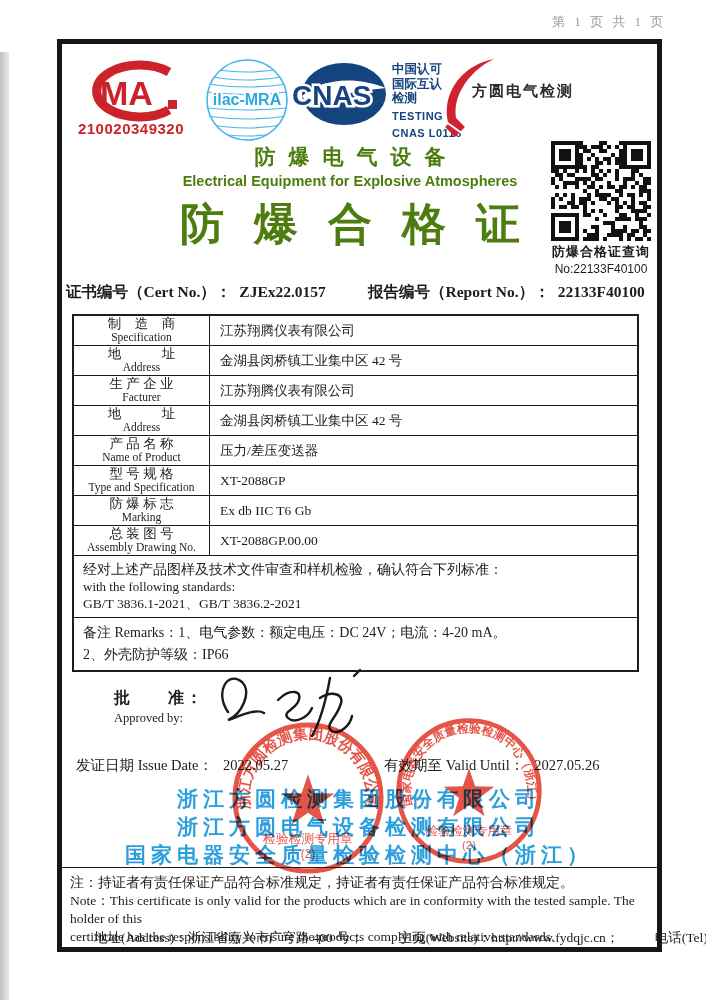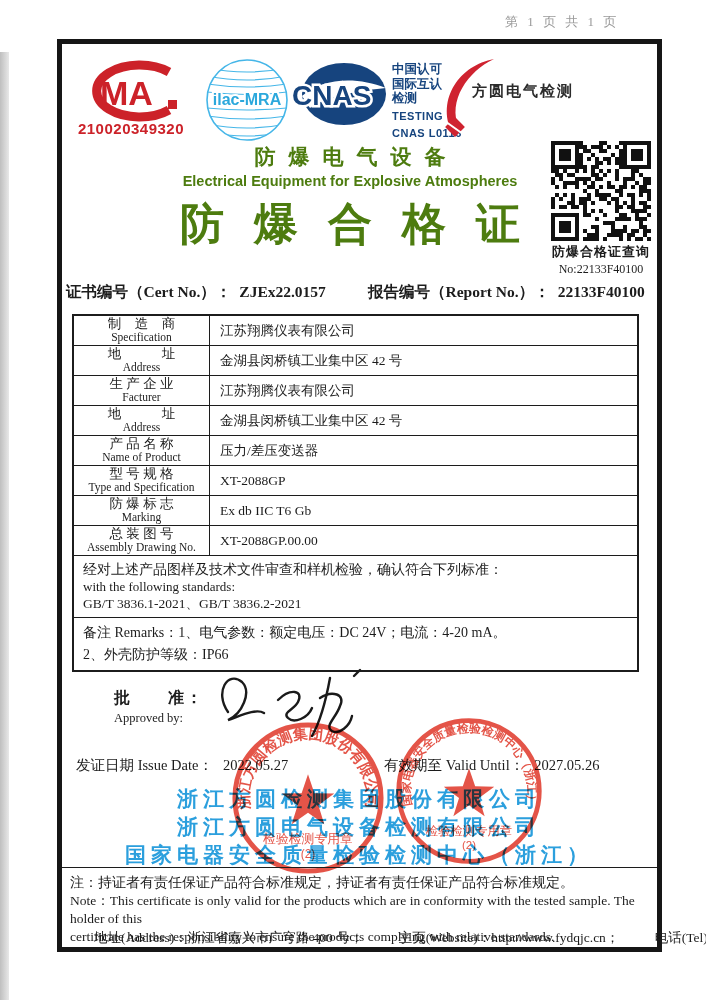--- a/index.html
+++ b/index.html
@@ -2,21 +2,21 @@
 <html><head>
 <meta charset="utf-8">
 <style>
   * { margin:0; padding:0; box-sizing:border-box; }
   html,body { width:706px; height:1000px; }
   body {
     position:relative; width:706px; height:1000px; background:#ffffff;
     font-family:"Liberation Serif","DejaVu Serif",serif; color:#1c1c1c; overflow:hidden;
   }
   .scan-edge { position:absolute; left:0; top:52px; width:9px; height:948px; background:linear-gradient(90deg,#bfbfbf,#e8e8e8); }
-  .page-num { position:absolute; left:505px; top:13px; font-size:13px; color:#9a9a9a; letter-spacing:3px; font-family:"Liberation Serif",serif; }
+  .page-num { position:absolute; left:552px; top:13px; font-size:13px; color:#9a9a9a; letter-spacing:3px; font-family:"Liberation Serif",serif; }
   .frame { position:absolute; left:57px; top:39px; width:605px; height:913px; border:5px solid #161616; background:#fff; }
 
   
   .cma { position:absolute; left:72px; top:60px; }
   .cma-num { position:absolute; left:66px; top:120px; width:130px; text-align:center; font-size:15px; font-weight:bold; color:#cc2229; font-family:"Liberation Sans",sans-serif; letter-spacing:.5px; }
   .ilac { position:absolute; left:203px; top:56px; }
   .cnas { position:absolute; left:286px; top:60px; }
   .cnas-side { position:absolute; left:392px; top:62px; color:#16447e; font-family:"Liberation Sans",sans-serif; }
   .cnas-side .zh { font-size:12.5px; font-weight:bold; line-height:14.5px; }
   .cnas-side .en { font-size:11px; font-weight:bold; line-height:13px; margin-top:4px; letter-spacing:.5px; }
@@ -27,21 +27,21 @@
   .title-block { position:absolute; left:100px; top:143px; width:500px; text-align:center; color:#4d7c0f; }
   .t-cn-small { font-size:21px; font-weight:bold; letter-spacing:13px; padding-left:13px; font-family:"Liberation Sans",sans-serif; }
   .t-en-small { font-size:14.5px; font-weight:bold; margin-top:2px; font-family:"Liberation Sans",sans-serif; }
   .t-cn-large { font-size:44px; font-weight:bold; letter-spacing:30px; padding-left:30px; margin-top:6px; font-family:"Liberation Sans",sans-serif; }
   .t-en-large { font-size:23px; margin-top:4px; letter-spacing:1px; font-family:"Liberation Sans",sans-serif; }
 
   
   .qr-block { position:absolute; left:545px; top:141px; width:112px; text-align:center; }
   .qr-block svg { display:block; margin:0 auto; background:#fff; }
   .qr-caption { font-size:13px; font-weight:bold; letter-spacing:1px; margin-top:2px; font-family:"Liberation Sans",sans-serif; }
-  .qr-number { font-size:12px; margin-top:1px; font-family:Liberation Serif, serif; }
+  .qr-number { font-size:12px; margin-top:1px; font-family:Liberation Sans, sans-serif; }
 
   
   .cert-row { position:absolute; left:66px; top:282px; width:580px; font-size:15.5px; font-weight:bold; }
   .cert-row .pair { position:absolute; white-space:nowrap; }
   .cert-row .p1 { left:0; }
   .cert-row .p2 { left:302px; }
   .cert-row .val { margin-left:8px; font-weight:bold; }
 
   
   .info-table { position:absolute; left:72px; top:314px; width:567px; border:2px solid #1c1c1c; background:#fff; }

